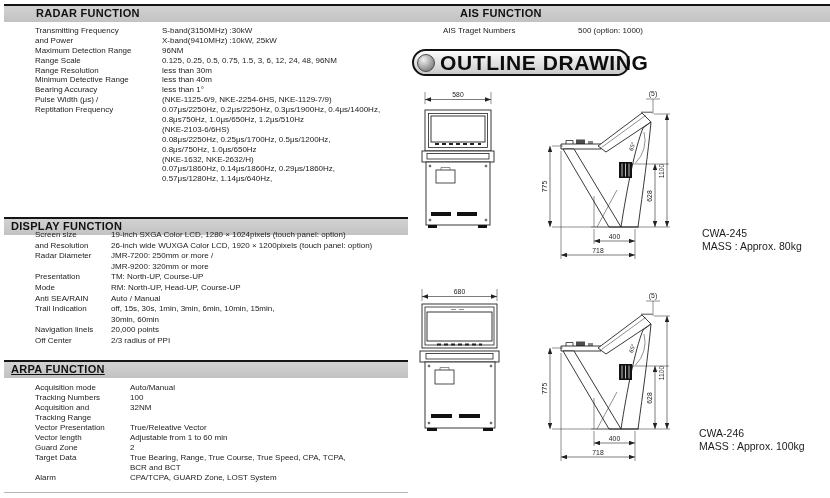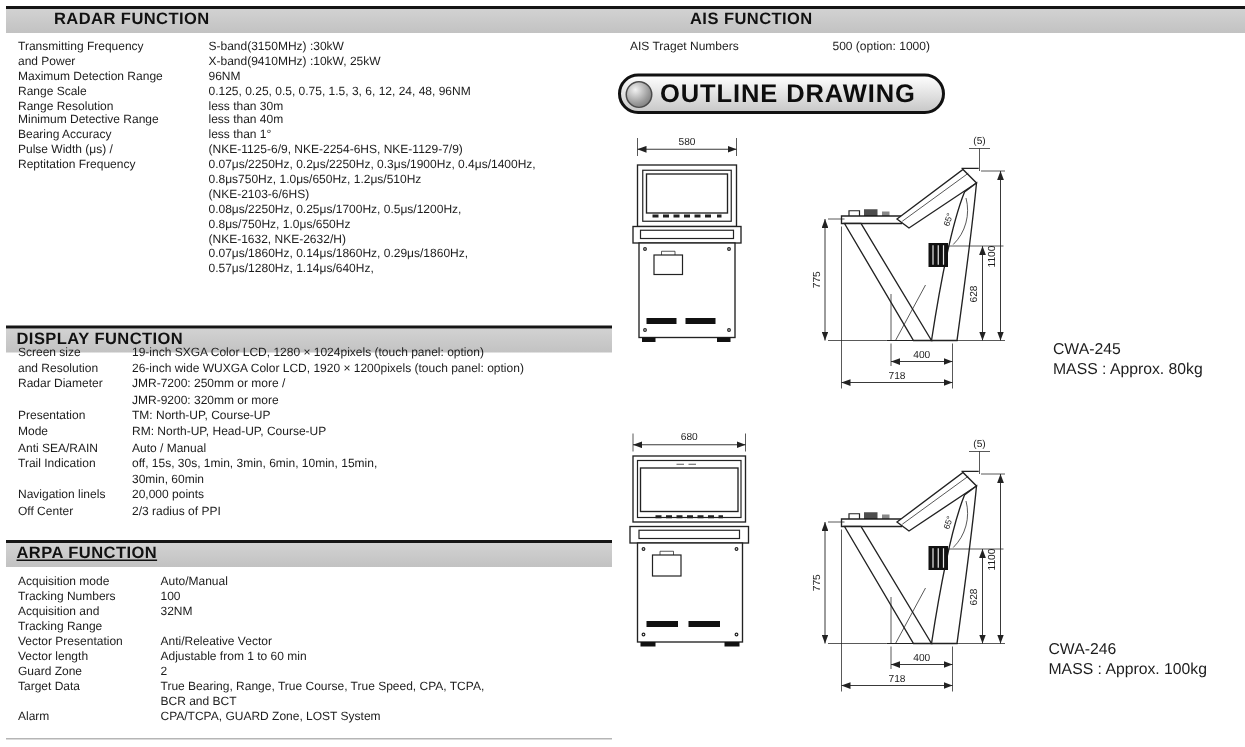--- a/index.html
+++ b/index.html
@@ -11,21 +11,21 @@
   }
   .page{position:absolute;inset:0;}
   .sec-header{
     position:absolute;height:15px;box-sizing:content-box;
     background:linear-gradient(#d2d2d2,#c2c2c2);
     border-top:2px solid #151515;
     font-size:11px;font-weight:bold;letter-spacing:.3px;color:#111;
     padding:1px 0 0 7px;white-space:nowrap;
   }
   .spec-table{position:absolute;font-size:8px;padding-left:8px;box-sizing:border-box;}
-  .spec-row{display:flex;}
+  .spec-row{display:flex;margin-left:23px;}
   .spec-label{width:var(--lw,100px);flex:none;}
   .spec-value{flex:1;min-width:0;}
   .spec-line{height:var(--lh,9.9px);line-height:var(--lh,9.9px);white-space:nowrap;}
   #t-radar{left:4px;top:26px;width:404px;--lw:127px;--lh:9.9px;}
   #h-radar{left:4px;top:4px;width:397px;padding-left:32px;}
   #h-display{left:4px;top:217px;width:397px;}
   #t-display{left:4px;top:230px;width:404px;--lw:76px;--lh:10.6px;}
   #h-arpa{left:4px;top:360px;width:397px;text-decoration:underline;}
   #t-arpa{left:4px;top:383px;width:404px;--lw:95px;--lh:10px;}
   #h-ais{left:415px;top:4px;width:404px;padding-left:45px;}
@@ -35,21 +35,21 @@
     position:absolute;left:412px;top:49px;width:218px;height:27px;box-sizing:border-box;
     border:2px solid #111;border-radius:15px;
     background:linear-gradient(#fdfdfd,#c9c9c9);
     display:flex;align-items:center;gap:5px;padding:0 6px 0 3px;
   }
   .badge-sphere{
     width:18px;height:18px;border-radius:50%;flex:none;
     background:radial-gradient(circle at 35% 30%,#f2f2f2,#9a9a9a 60%,#6a6a6a);
     border:1px solid #4a4a4a;box-sizing:border-box;
   }
-  .badge-text{font-size:17px;font-weight:bold;letter-spacing:.6px;color:#0d0d0d;white-space:nowrap;}
+  .badge-text{font-size:21px;font-weight:bold;letter-spacing:.6px;color:#0d0d0d;white-space:nowrap;}
   .drawing-svg{position:absolute;}
   #drawing1{left:415px;top:84px;}
   #drawing2{left:415px;top:276px;}
   .model-label{position:absolute;font-size:10.5px;line-height:12.5px;white-space:nowrap;}
   #m1{left:702px;top:227px;}
   #m2{left:699px;top:427px;}
   svg text{fill:#1c1c1c;stroke:none;font-family:"Liberation Sans",sans-serif;}
   svg .dim-text{font-size:6.8px;}
   svg .dim-sm{font-size:5.8px;}
   svg .shape{fill:#fff;stroke:#222;stroke-width:0.9;}
@@ -226,21 +226,21 @@
         </div>
         <div class="spec-value">
           <div class="spec-line">32NM</div>
         </div>
       </div>
       <div class="spec-row">
         <div class="spec-label">
           <div class="spec-line">Vector Presentation</div>
         </div>
         <div class="spec-value">
-          <div class="spec-line">Anti/Releative Vector</div>
+          <div class="spec-line">True/Releative Vector</div>
         </div>
       </div>
       <div class="spec-row">
         <div class="spec-label">
           <div class="spec-line">Vector length</div>
         </div>
         <div class="spec-value">
           <div class="spec-line">Adjustable from 1 to 60 min</div>
         </div>
       </div>

